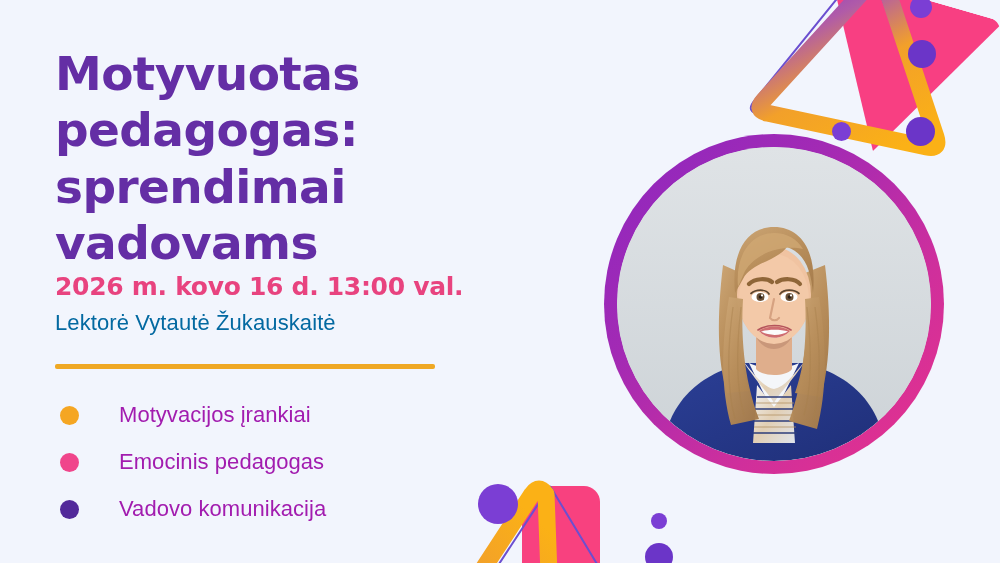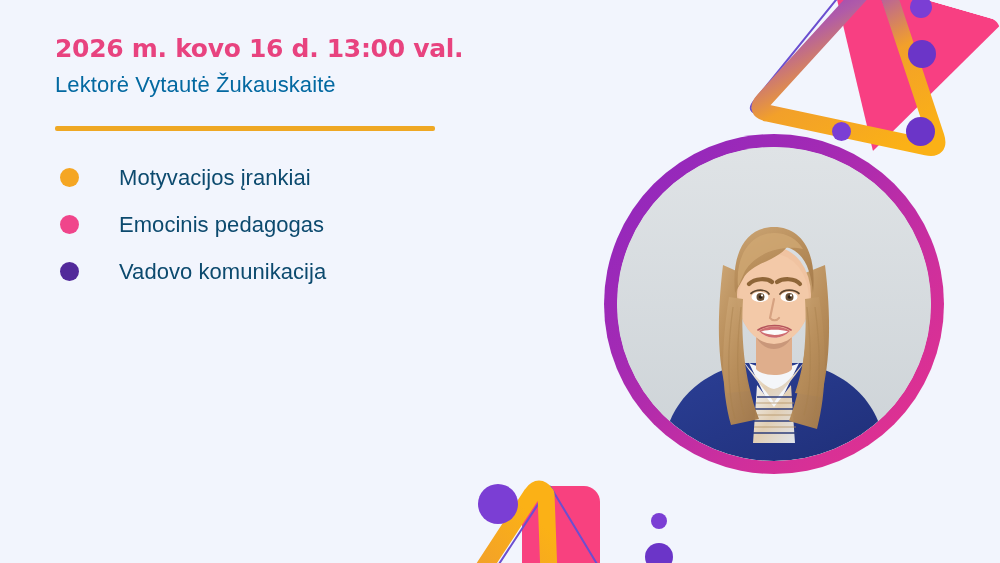--- a/index.html
+++ b/index.html
@@ -99,21 +99,20 @@
     font-weight:bold;
     font-size:47px;
     line-height:1.20;
     letter-spacing:-0.6px;
     color:#642ea5;
     width:540px;
   }
   .headline .l2 { display:block; }
 
   .event-date {
-    margin-top:34px;
     font-family:"DejaVu Sans", sans-serif;
     font-weight:bold;
     font-size:25px;
     letter-spacing:-0.3px;
     color:#e8437f;
   }
   .lecturer {
     margin-top:9px;
     font-size:22px;
     letter-spacing:0.1px;
@@ -129,21 +128,21 @@
     height:47px;
   }
   .bullet-mark {
     width:19px; height:19px; border-radius:50%;
     flex:0 0 auto;
     margin-left:5px;
   }
   .bullet-text {
     margin-left:40px;
     font-size:22px;
-    color:#0c4a6e;
+    color:#a21caf;
     letter-spacing:0.05px;
   }
 </style>
 </head>
 <body>
 
 <div id="poster">
 
   <div class="deco">
 
@@ -297,20 +296,24 @@
               <path d="M190 160 C195 204 195 240 187 268"></path>
             </g>
           </g>
         </svg>
       </div>
     </div>
   </div>
 
   <div class="content">
 
+    <h1 class="headline">
+      <span>Motyvuotas pedagogas:</span>
+      <span class="l2">sprendimai vadovams</span>
+    </h1>
 
     <div class="event-date">2026 m. kovo 16 d. 13:00 val.</div>
     <div class="lecturer">Lektorė Vytautė Žukauskaitė</div>
 
     <div class="rule rule-orange"></div>
 
     <div class="bullets">
 
       <div class="bullet-row">
         <span class="bullet-mark" style="background:#f5a623;"></span>

